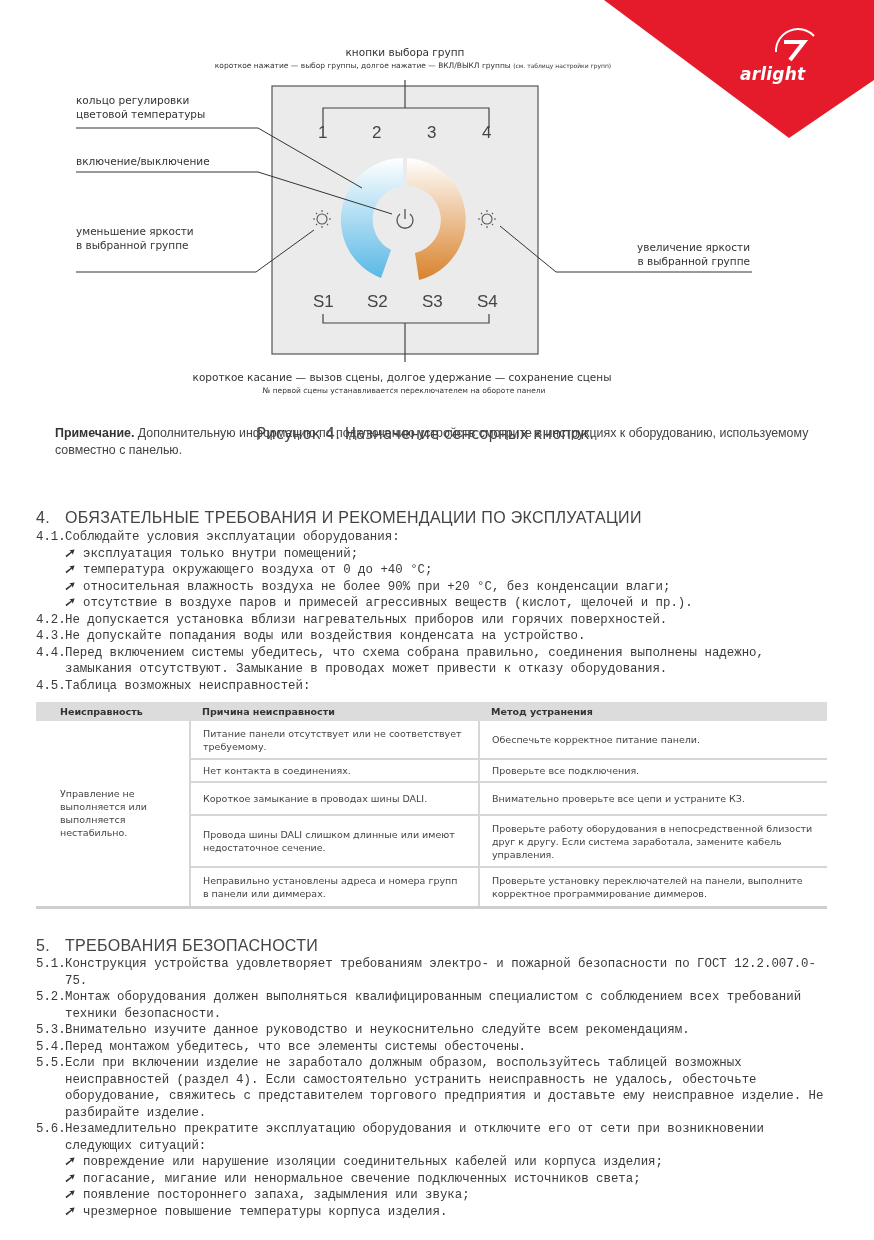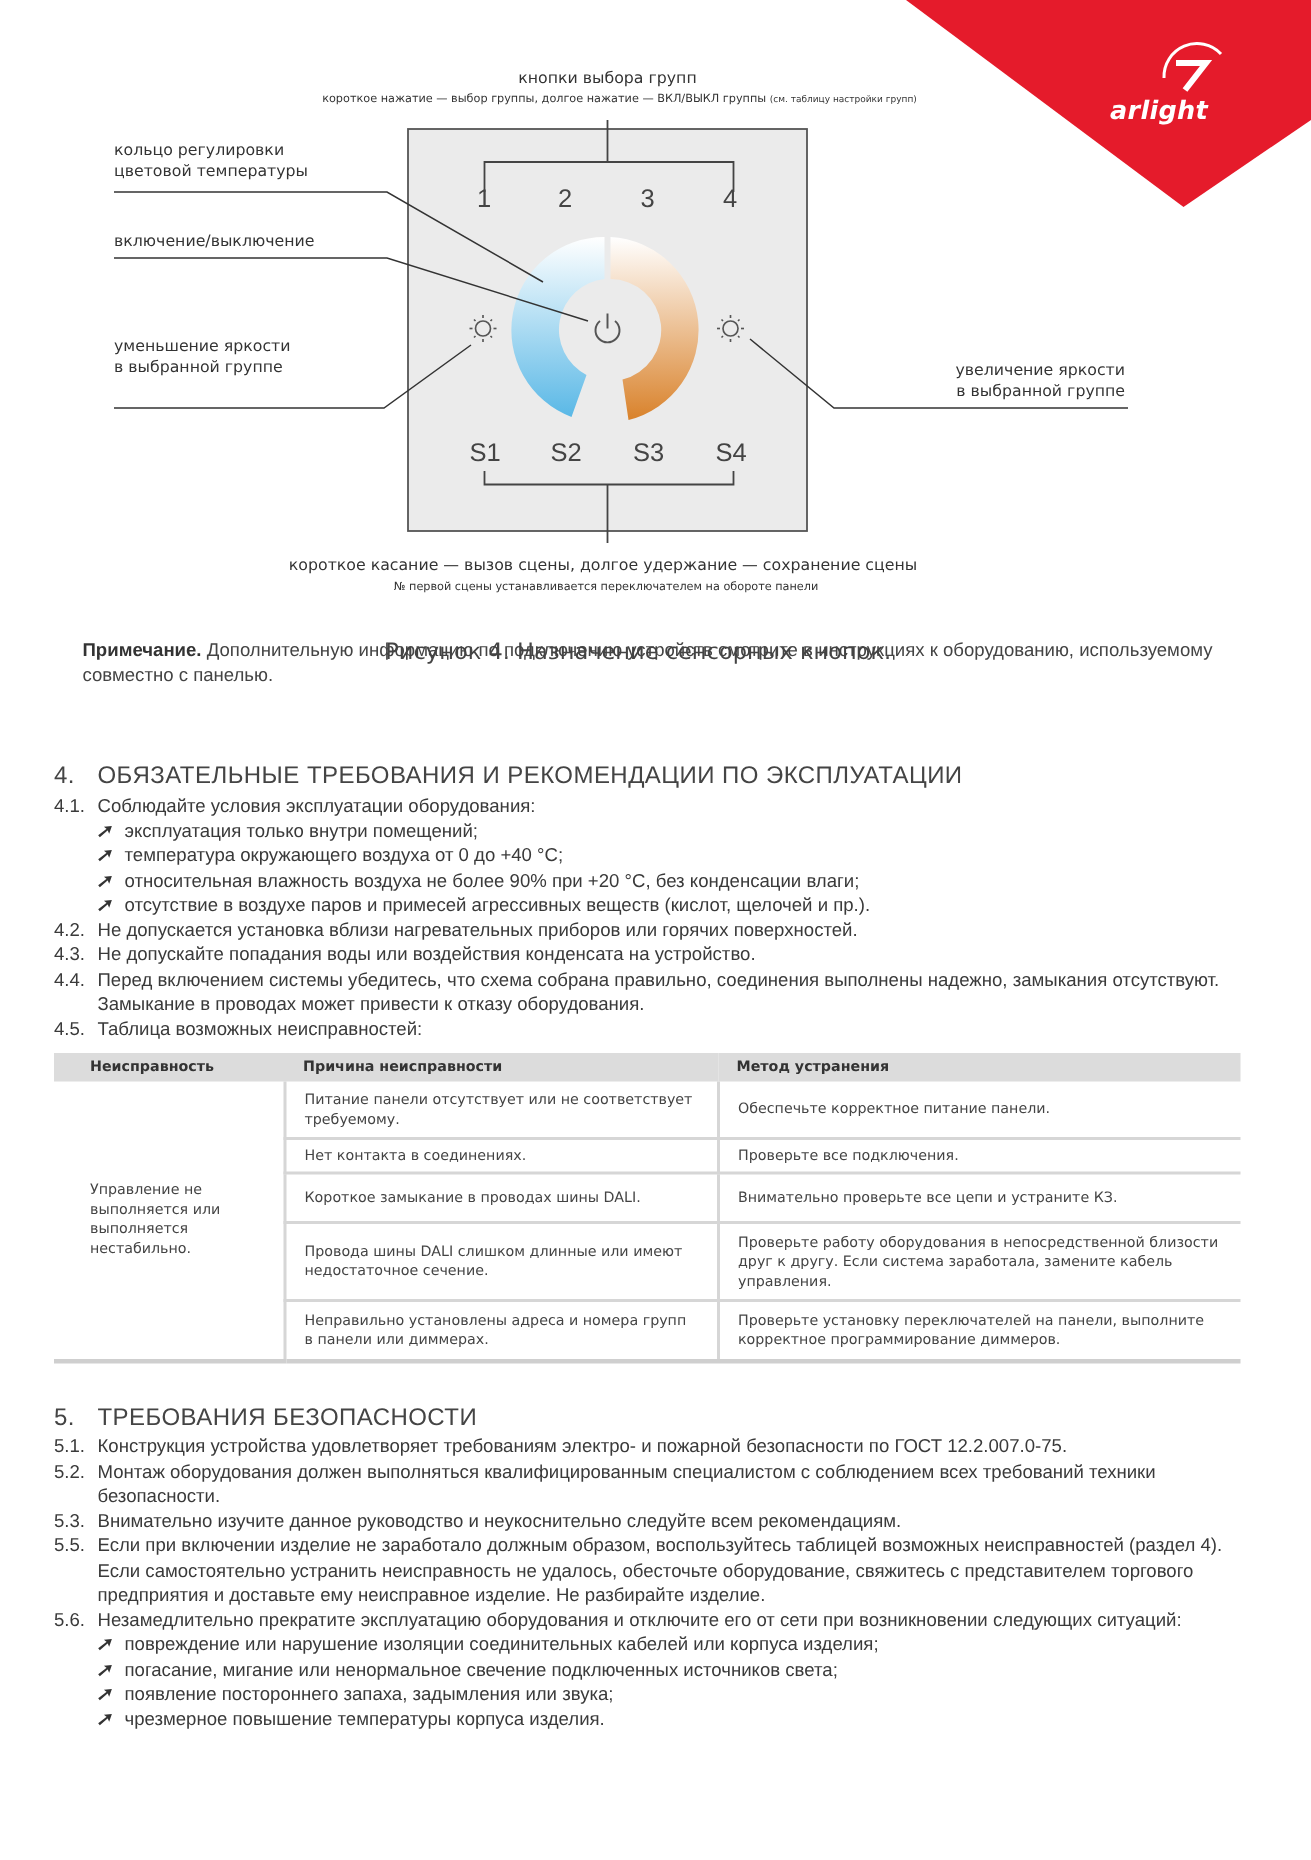--- a/index.html
+++ b/index.html
@@ -11,21 +11,21 @@
   .diagram { position:absolute; left:0; top:0; width:874px; height:420px; }
   .lbl { position:absolute; font-family:"DejaVu Sans", sans-serif; font-size:10.5px; color:#333; line-height:14px; }
   .lbl.small { font-size:7.5px; line-height:10px; }
   .panel-num { position:absolute; font-family:"Liberation Sans", sans-serif; font-size:17px; color:#444; }
   .caption { position:absolute; left:0; width:851px; text-align:center; top:425px; font-size:15px;
              font-family:"DejaVu Sans", sans-serif; color:#444; }
   .note { position:absolute; left:36px; top:425px; width:790px; font-size:12.4px; line-height:17px; color:#444;margin-left:19px; }
   .note b { color:#333; }
   .h2 { position:absolute; left:36px; font-size:16px; color:#444; letter-spacing:0.3px;margin-top:12px; }
   .h2 .n { display:inline-block; width:29px; }
-  .items { position:absolute; left:36px; width:800px; font-size:12.4px; line-height:16.5px; color:#3a3a3a; }
+  .items { position:absolute; left:36px; width:800px; font-size:12.4px; line-height:16.5px; color:#3a3a3a;font-family:Liberation Mono, monospace; }
   .item { position:relative; padding-left:29px; }
   .item .num { position:absolute; left:0; top:0; }
   .bullet { position:relative; padding-left:47px; }
   .bullet .arr { position:absolute; left:28px; top:0; font-style:italic; font-weight:bold; color:#333; }
   table.faults { position:absolute; left:36px; top:702px; width:791px; border-collapse:collapse;
                  font-family:"DejaVu Sans", sans-serif; font-size:9.5px; color:#444; }
   table.faults th { background:#dcdcdc; text-align:left; font-weight:bold; height:19px; padding:0 12px; color:#333; }
   table.faults th:first-child { padding-left:24px; }
   table.faults td { padding:4px 12px; border-bottom:2px solid #d6d6d6; vertical-align:middle; line-height:13px; }
   table.faults td.c2 { border-left:2px solid #d6d6d6; border-right:2px solid #d6d6d6; }
@@ -185,19 +185,20 @@
     </tr>
   </tbody>
 </table>
 
 <div class="h2" style="top:925px;"><span class="n">5.</span><span>ТРЕБОВАНИЯ БЕЗОПАСНОСТИ</span></div>
 
 <div class="items" style="top:956px;">
   <div class="item"><span class="num">5.1.</span><span>Конструкция устройства удовлетворяет требованиям электро- и пожарной безопасности по ГОСТ 12.2.007.0-75.</span></div>
   <div class="item"><span class="num">5.2.</span><span>Монтаж оборудования должен выполняться квалифицированным специалистом с соблюдением всех требований техники безопасности.</span></div>
   <div class="item"><span class="num">5.3.</span><span>Внимательно изучите данное руководство и неукоснительно следуйте всем рекомендациям.</span></div>
+  <div class="item"><span class="num">5.4.</span><span>Перед монтажом убедитесь, что все элементы системы обесточены.</span></div>
   <div class="item"><span class="num">5.5.</span><span>Если при включении изделие не заработало должным образом, воспользуйтесь таблицей возможных неисправностей (раздел 4). Если самостоятельно устранить неисправность не удалось, обесточьте оборудование, свяжитесь с представителем торгового предприятия и доставьте ему неисправное изделие. Не разбирайте изделие.</span></div>
   <div class="item"><span class="num">5.6.</span><span>Незамедлительно прекратите эксплуатацию оборудования и отключите его от сети при возникновении следующих ситуаций:</span></div>
   <div class="bullet"><span class="arr">➚</span><span>повреждение или нарушение изоляции соединительных кабелей или корпуса изделия;</span></div>
   <div class="bullet"><span class="arr">➚</span><span>погасание, мигание или ненормальное свечение подключенных источников света;</span></div>
   <div class="bullet"><span class="arr">➚</span><span>появление постороннего запаха, задымления или звука;</span></div>
   <div class="bullet"><span class="arr">➚</span><span>чрезмерное повышение температуры корпуса изделия.</span></div>
 </div>
 
 </body></html>

